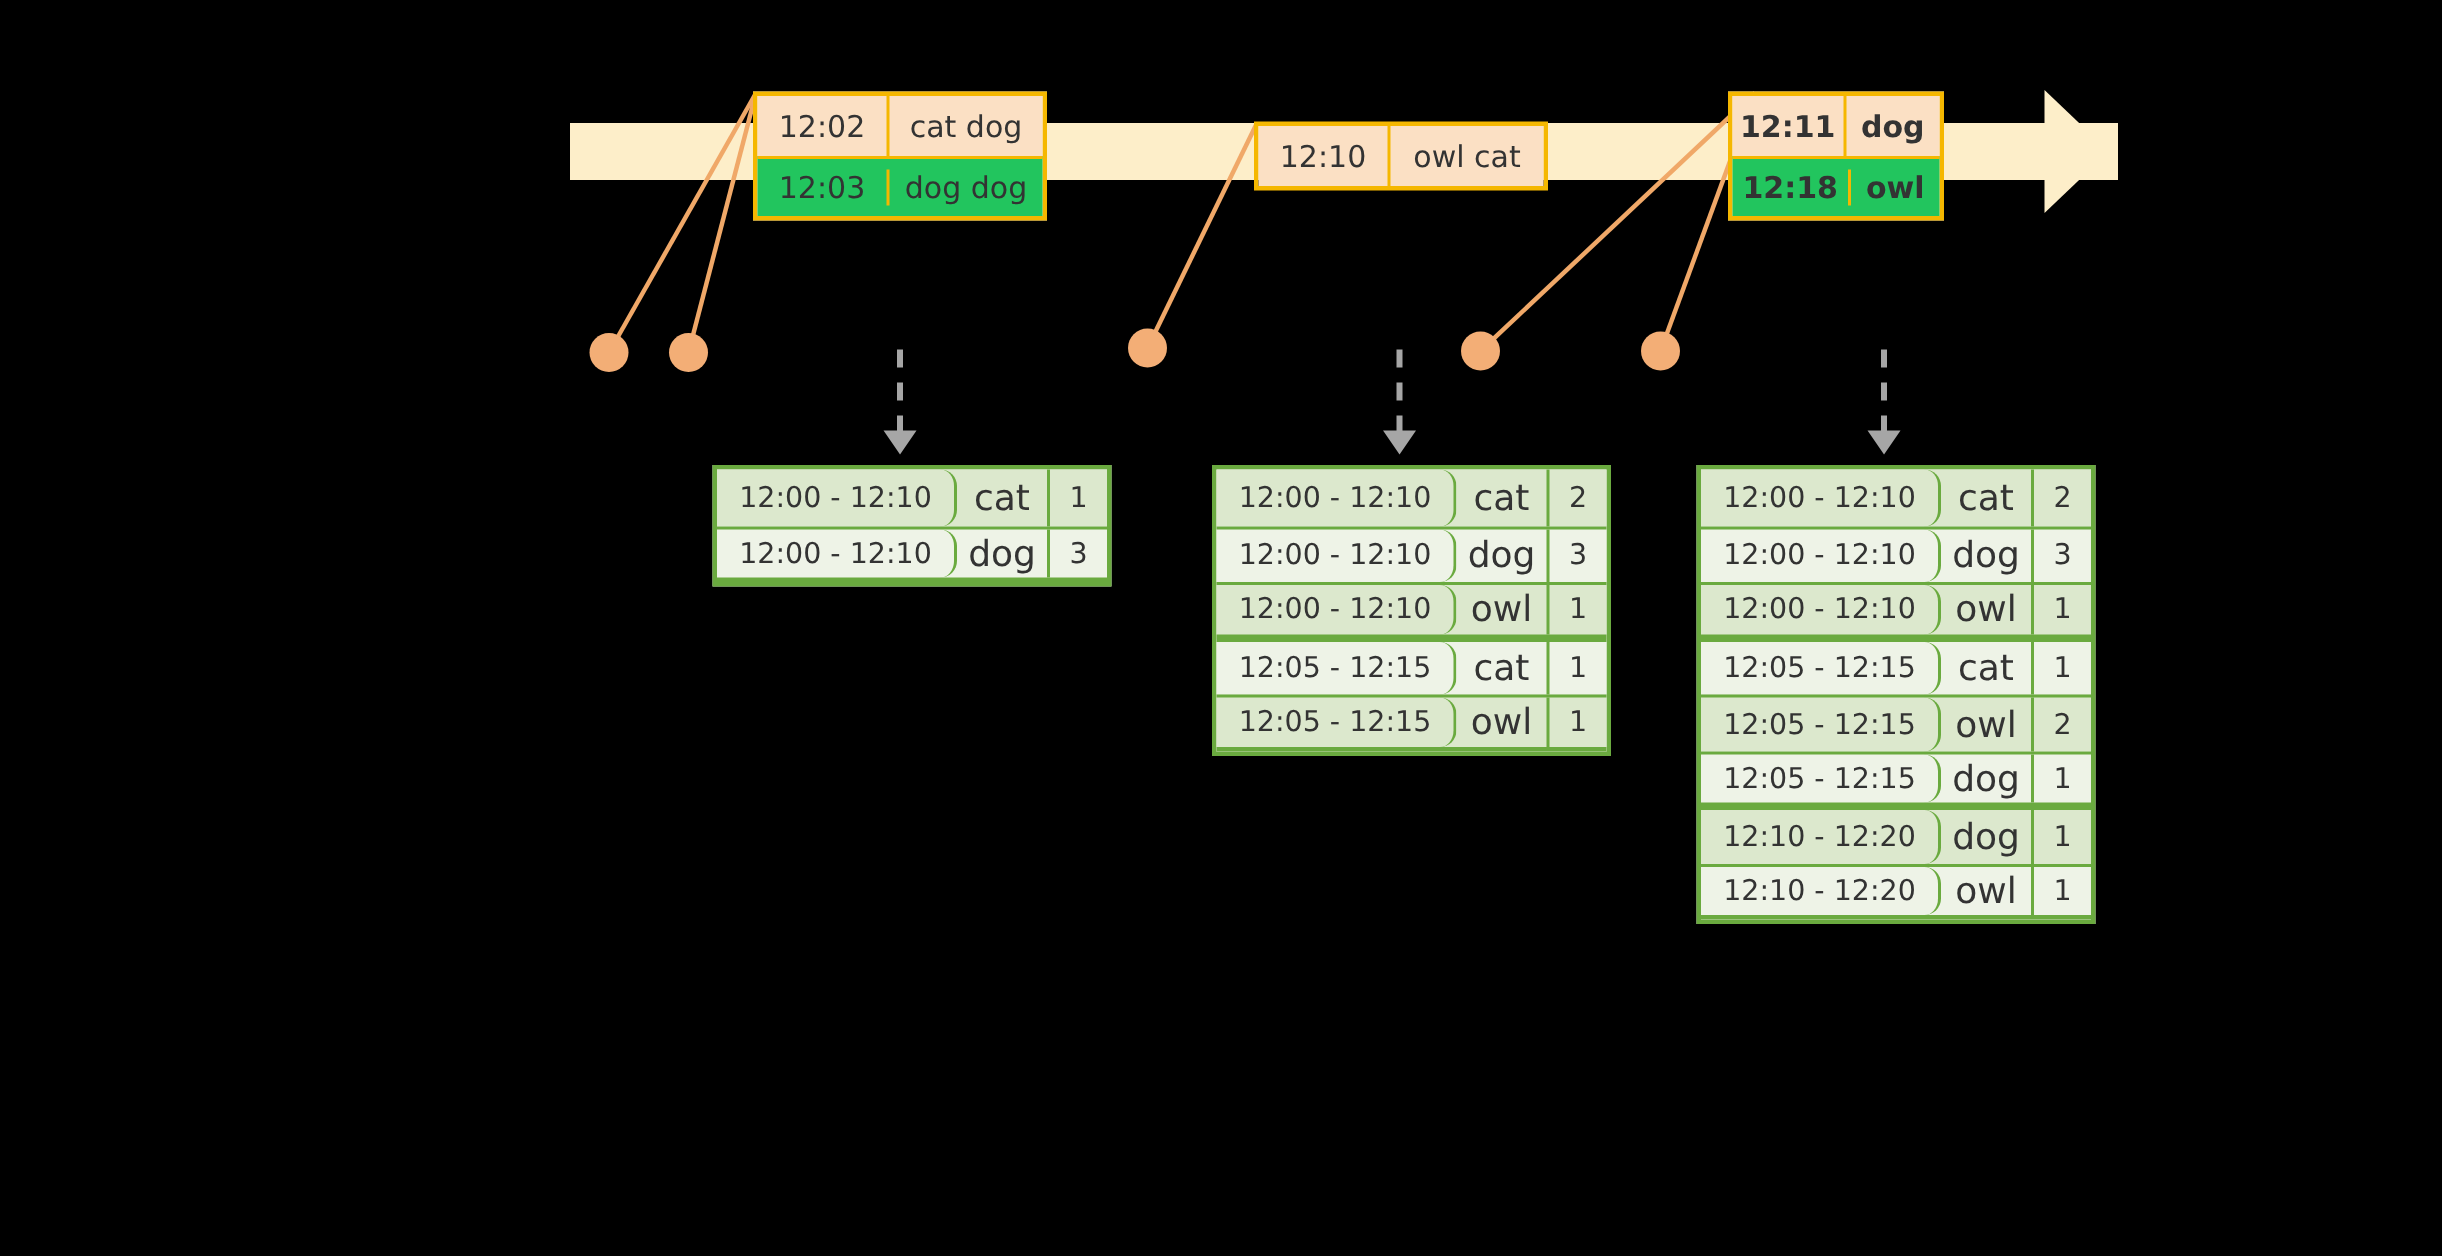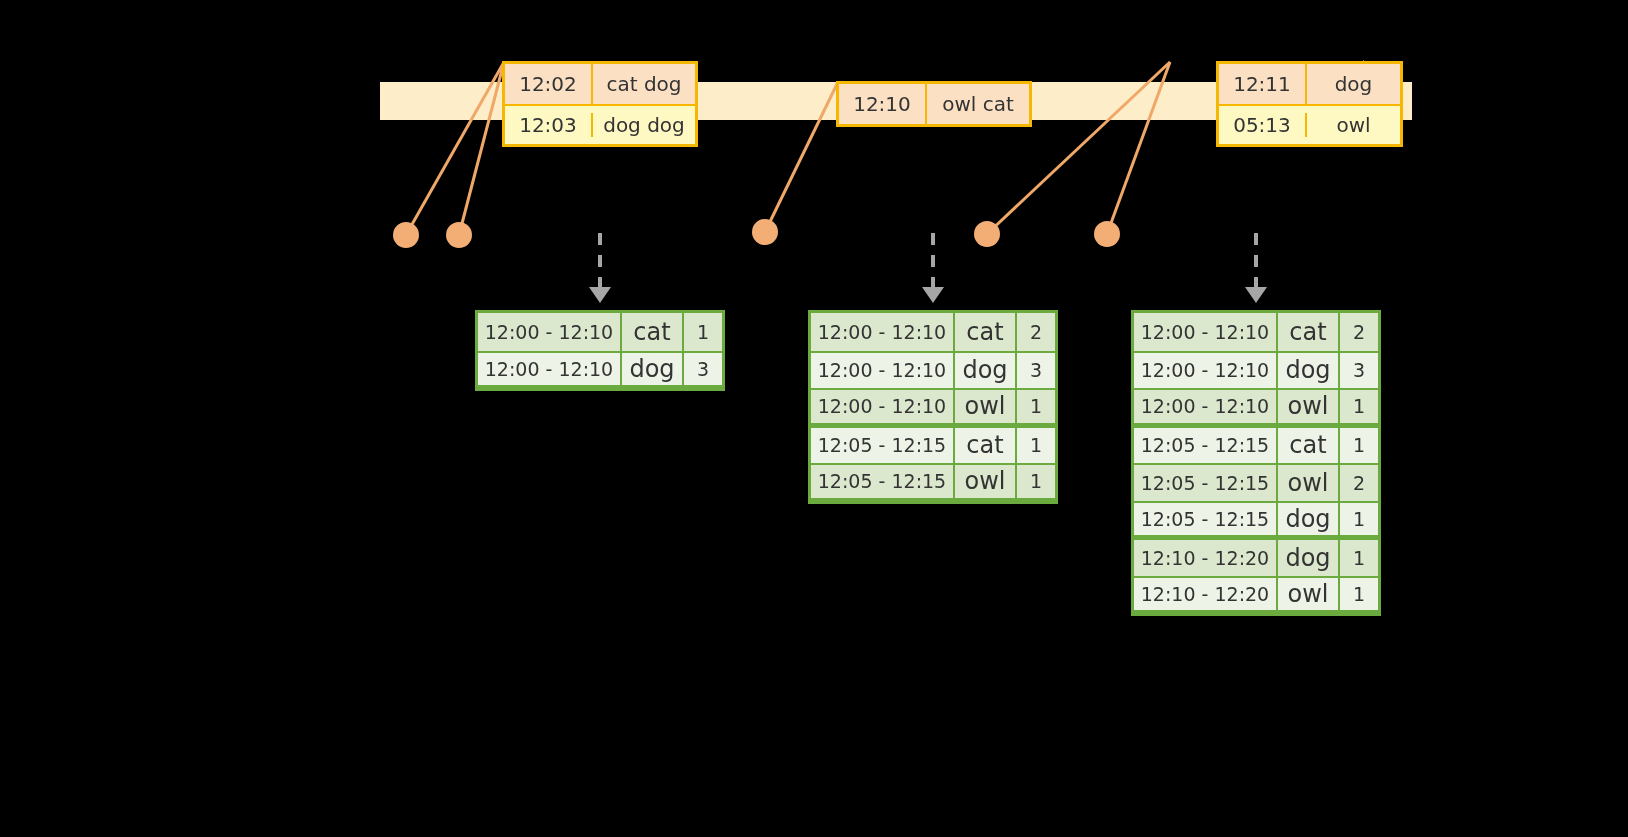--- a/index.html
+++ b/index.html
@@ -45,21 +45,21 @@
   }
   .event-row {
     display: flex;
     height: 40px;
     box-sizing: border-box;
   }
   .event-row + .event-row {
     border-top: 2px solid #f5b700;
   }
   .event-row.shade-a { background: #fbe0c4; }
-  .event-row.shade-b { background: #fef9c3; align-items: center; }
+  .event-row.shade-b { background: #22c55e; align-items: center; }
 
   .ev-time {
     width: 88px;
     display: flex;
     align-items: center;
     justify-content: center;
     font-size: 20px;
     color: #333333;
     border-right: 2px solid #f5b700;
     box-sizing: border-box;
@@ -86,28 +86,29 @@
     display: flex;
     height: 37.5px;
     box-sizing: border-box;
   }
   .res-row.tint { background: #dce8cd; }
   .res-row.plain { background: #eef3e7; }
   .res-row + .res-row { border-top: 2px solid #6aaa3f; }
   .res-row.group-end { border-bottom: 3px solid #6aaa3f; }
 
   .res-window {
-    width: 144px;
+    width: 160px;
     display: flex;
     align-items: center;
     justify-content: center;
     font-size: 19px;
     color: #333333;
     border-right: 2px solid #6aaa3f;
     box-sizing: border-box;
+    border-radius: 11px;
   }
   .res-key {
     width: 62px;
     display: flex;
     align-items: center;
     justify-content: center;
     font-size: 24px;
     color: #333333;
     border-right: 2px solid #6aaa3f;
     box-sizing: border-box;
@@ -167,27 +168,27 @@
           <div class="ev-time">12:03</div>
           <div class="ev-words">dog dog</div>
         </div>
       </div>
       <div class="event-box" style="left: 836px; top: 81px; width: 196px;">
         <div class="event-row shade-a">
           <div class="ev-time">12:10</div>
           <div class="ev-words">owl cat</div>
         </div>
       </div>
-      <div class="event-box" style="left: 1216px; top: 61px; width: 187px;">
+      <div class="event-box" style="left: 1152px; top: 61px; width: 144px; font-weight: bold;">
         <div class="event-row shade-a">
           <div class="ev-time">12:11</div>
           <div class="ev-words">dog</div>
         </div>
         <div class="event-row shade-b">
-          <div class="ev-time">05:13</div>
+          <div class="ev-time">12:18</div>
           <div class="ev-words">owl</div>
         </div>
       </div>
     </div>
   <div id="tables-host">
       <div class="result-table" style="left: 475px; top: 310px;">
         <div class="res-row tint">
           <div class="res-window">12:00 - 12:10</div>
           <div class="res-key">cat</div>
           <div class="res-count">1</div>

